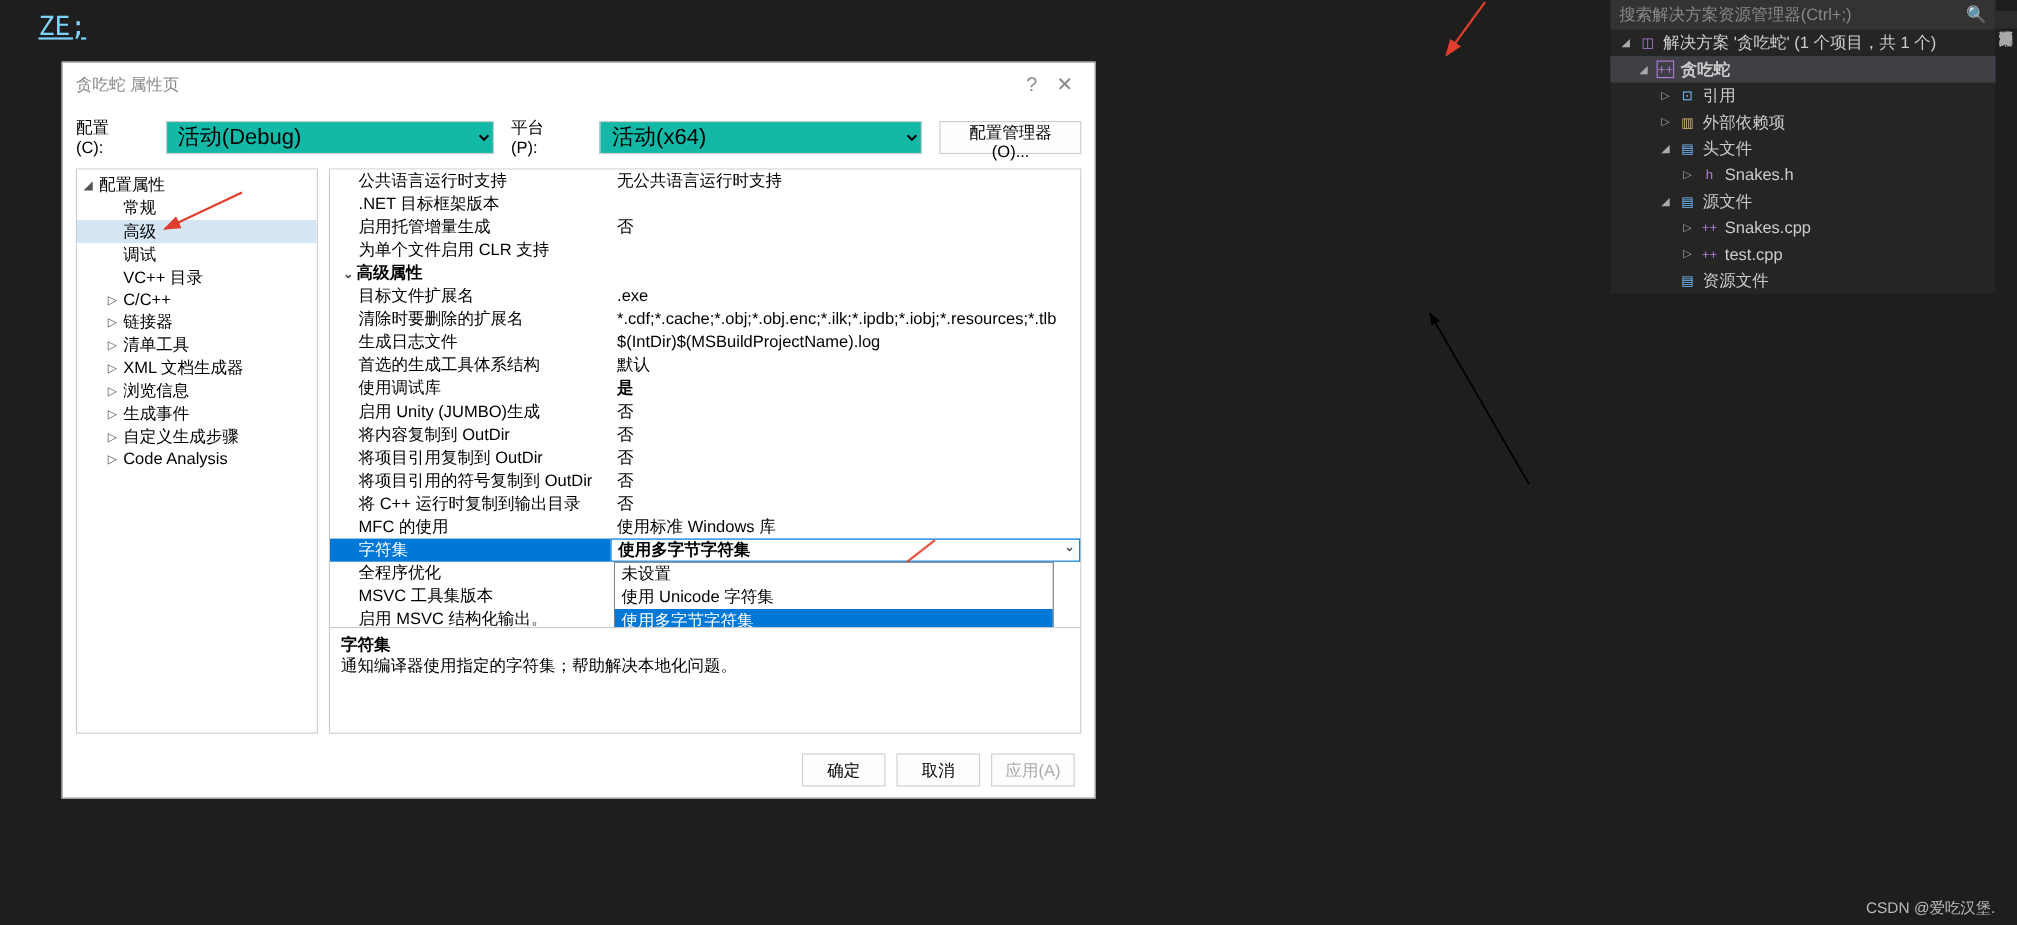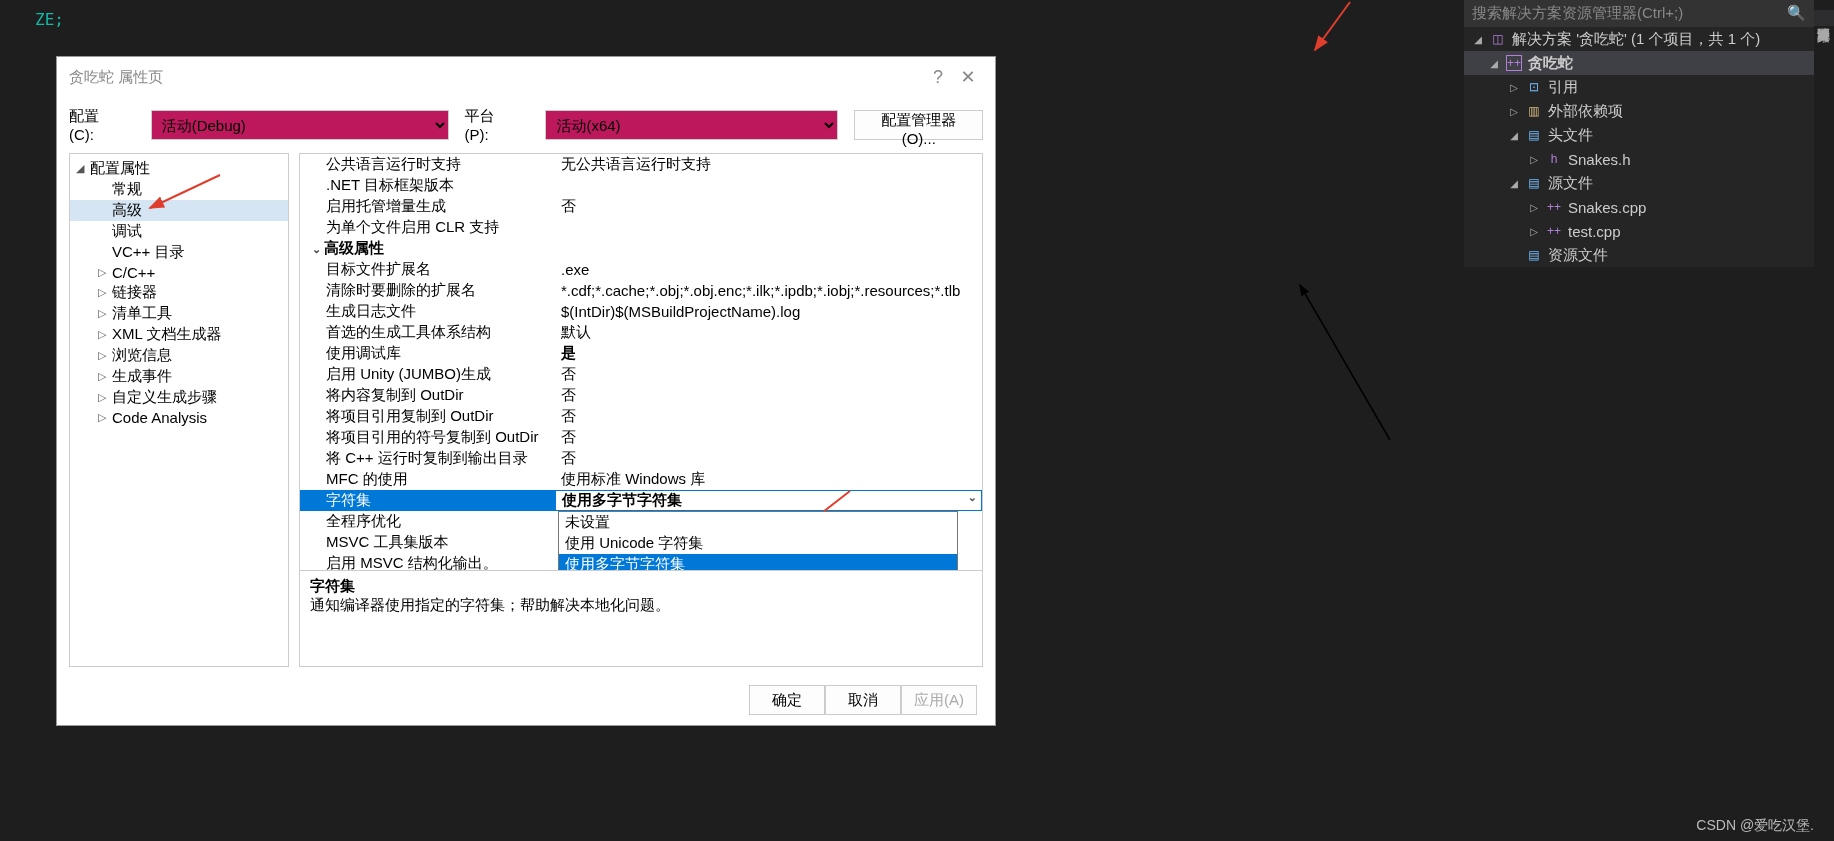--- a/index.html
+++ b/index.html
@@ -1,24 +1,24 @@
 <!DOCTYPE html>
 <html><head>
 <meta charset="utf-8">
 <style>
 * { margin: 0; padding: 0; box-sizing: border-box; font-family: "Microsoft YaHei", "Segoe UI", sans-serif; }
 body { background: #1e1e1e; width: 1834px; height: 841px; overflow: hidden; position: relative; }
-.code-bg { position: absolute; top: 10px; left: 35px; color: #14b8a6; font-family: Consolas, monospace; font-size: 16px; }
+.code-bg { position: absolute; top: 10px; left: 35px; color: #7dd3fc; font-family: Consolas, monospace; font-size: 24px; text-decoration: underline; }
 .dialog { position: absolute; top: 56px; left: 56px; width: 940px; height: 670px; background: #fff; border: 1px solid #999; display: flex; flex-direction: column; }
 .dialog-titlebar { height: 40px; display: flex; align-items: center; padding: 0 12px; color: #888; font-size: 15px; }
 .dialog-titlebar .title { flex: 1; }
 .dialog-titlebar .help, .dialog-titlebar .close { width: 30px; text-align: center; font-size: 18px; color: #888; cursor: pointer; }
 .config-row { display: flex; align-items: center; padding: 10px 12px; gap: 16px; }
 .config-row label { font-size: 15px; }
-.config-row select { height: 30px; border: 1px solid #ccc; padding: 0 6px; font-size: 15px; background: #be185d; margin-left: 12px; }
+.config-row select { height: 30px; border: 1px solid #ccc; padding: 0 6px; font-size: 20px; background: #14b8a6; margin-left: 12px; }
 .config-row .cfg-sel { width: 305px; }
 .config-row .plat-sel { width: 300px; }
 .config-row .cfg-mgr { height: 30px; border: 1px solid #ccc; background: #fdfdfd; padding: 0 10px; font-size: 15px; cursor: pointer; }
 .body-area { flex: 1; display: flex; padding: 0 12px 8px 12px; gap: 10px; overflow: hidden; }
 .tree-panel { width: 220px; border: 1px solid #ccc; padding: 4px 0; font-size: 15px; overflow: auto; }
 .tree-item { padding: 1px 4px 1px 20px; display: flex; align-items: center; cursor: pointer; color: #000; white-space: nowrap; }
 .tree-item.lv0 { padding-left: 6px; }
 .tree-item.lv1 { padding-left: 28px; }
 .tree-item.sel { background: #d6e5f3; }
 .tree-arrow { width: 14px; font-size: 11px; color: #555; }
@@ -31,21 +31,21 @@
 .prow.group .garrow { display: inline-block; width: 12px; font-size: 11px; color: #444; }
 .prow.bold .pval { font-weight: bold; }
 .prow.sel { background: #0078d7; color: #fff; }
 .prow.sel .pval { background: #fff; color: #000; border: 1px solid #0078d7; }
 .prow.sel .pval .combo-arrow { float: right; margin-right: 4px; font-size: 11px; color: #555; }
 .dropdown { position: absolute; left: 559px; width: 400px; background: #fff; border: 1px solid #767676; font-size: 15px; z-index: 10; }
 .dropdown .opt { padding: 0 6px; height: 21px; display: flex; align-items: center; cursor: pointer; }
 .dropdown .opt.sel { background: #0078d7; color: #fff; }
 .desc-panel { border-top: 1px solid #ccc; padding: 6px 10px; height: 96px; font-size: 15px; }
 .desc-panel .title { font-weight: bold; }
-.dialog-buttons { display: flex; justify-content: flex-end; padding: 10px 18px; margin-left: 32px; }
+.dialog-buttons { display: flex; justify-content: flex-end; gap: 10px; padding: 10px 18px; margin-left: 32px; }
 .dialog-buttons button { height: 30px; width: 76px; border: 1px solid #ccc; background: #fdfdfd; font-size: 15px; cursor: pointer; }
 .dialog-buttons button.disabled { color: #aaa; }
 
 .sol-panel { position: absolute; right: 20px; top: 0; width: 350px; background: #252526; color: #ccc; font-size: 15px; text-align: center; }
 .sol-search { padding: 4px 8px; color: #888; background: #333; display: flex; justify-content: space-between; }
 .sol-row { display: flex; align-items: center; height: 24px; padding-left: 8px; gap: 6px; cursor: pointer; }
 .sol-row.sel { background: #3f3f46; }
 .sol-row .arrow { width: 12px; font-size: 10px; color: #aaa; }
 .sol-row .icon { width: 16px; height: 16px; display: inline-flex; align-items: center; justify-content: center; font-size: 12px; }
 .sol-row.lv1 { padding-left: 24px; }

